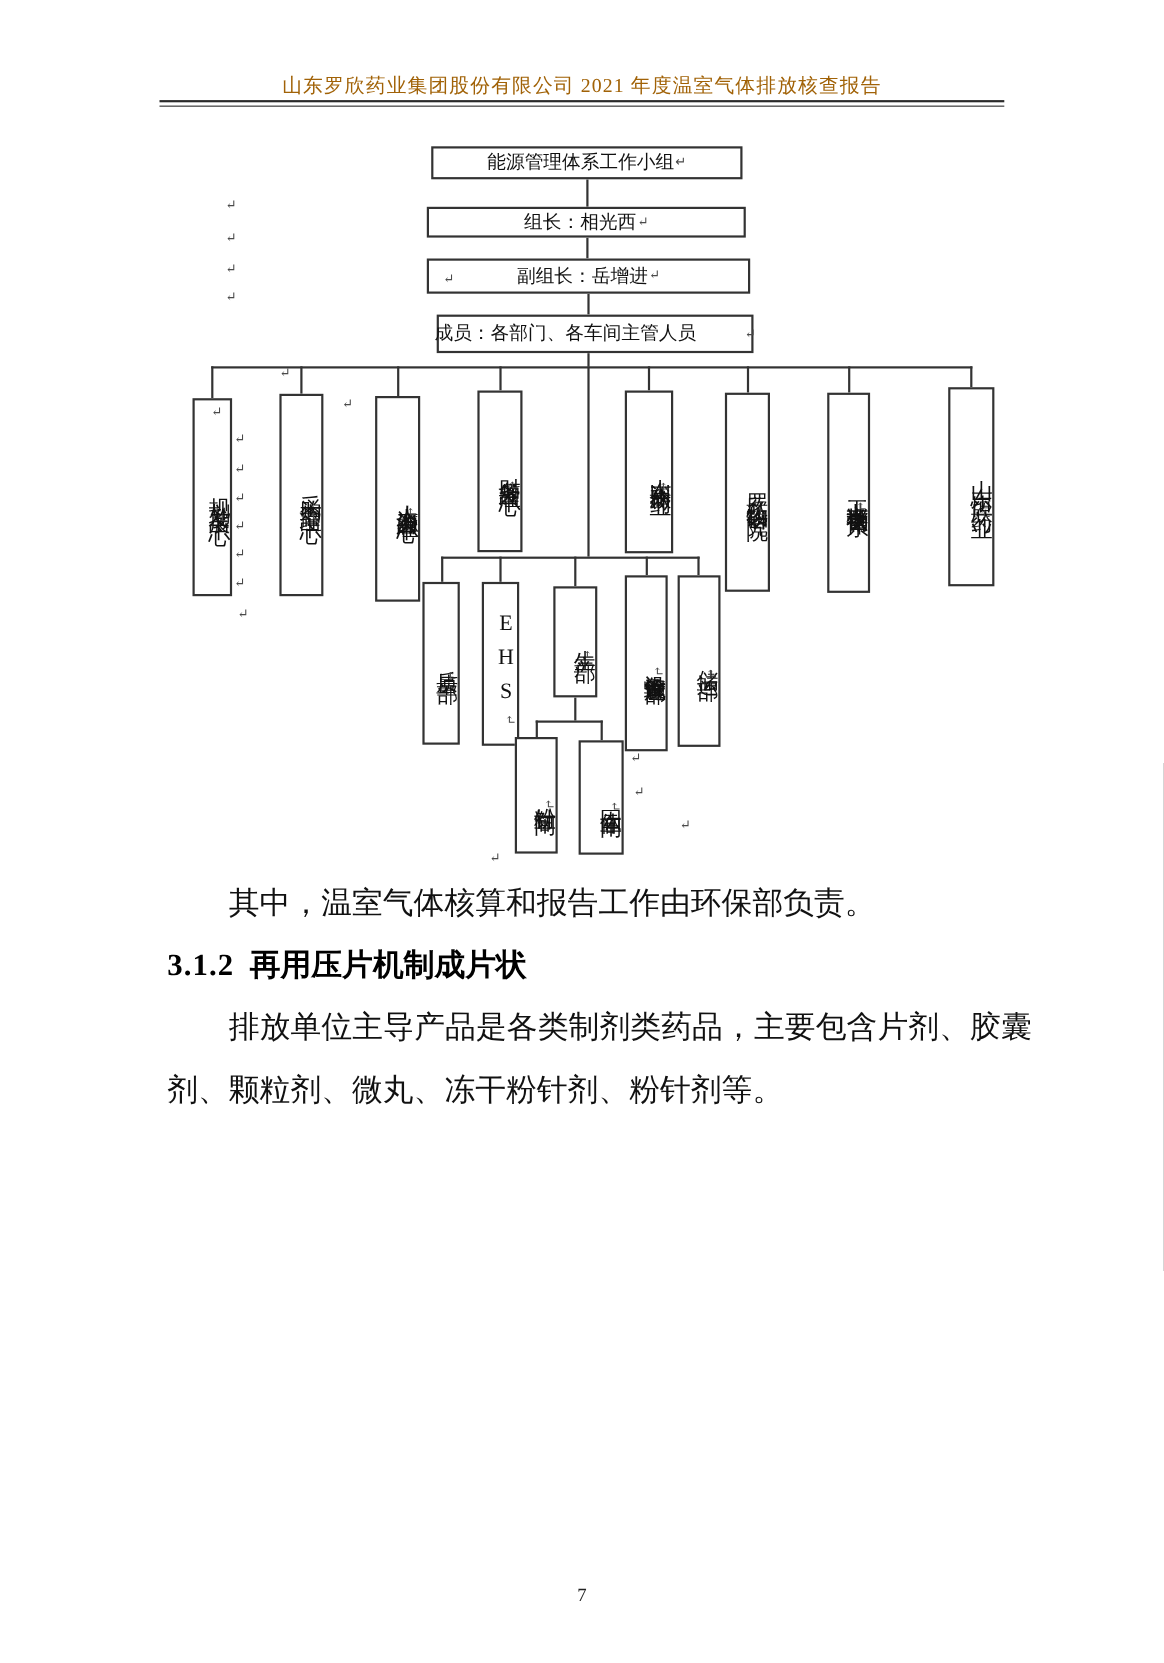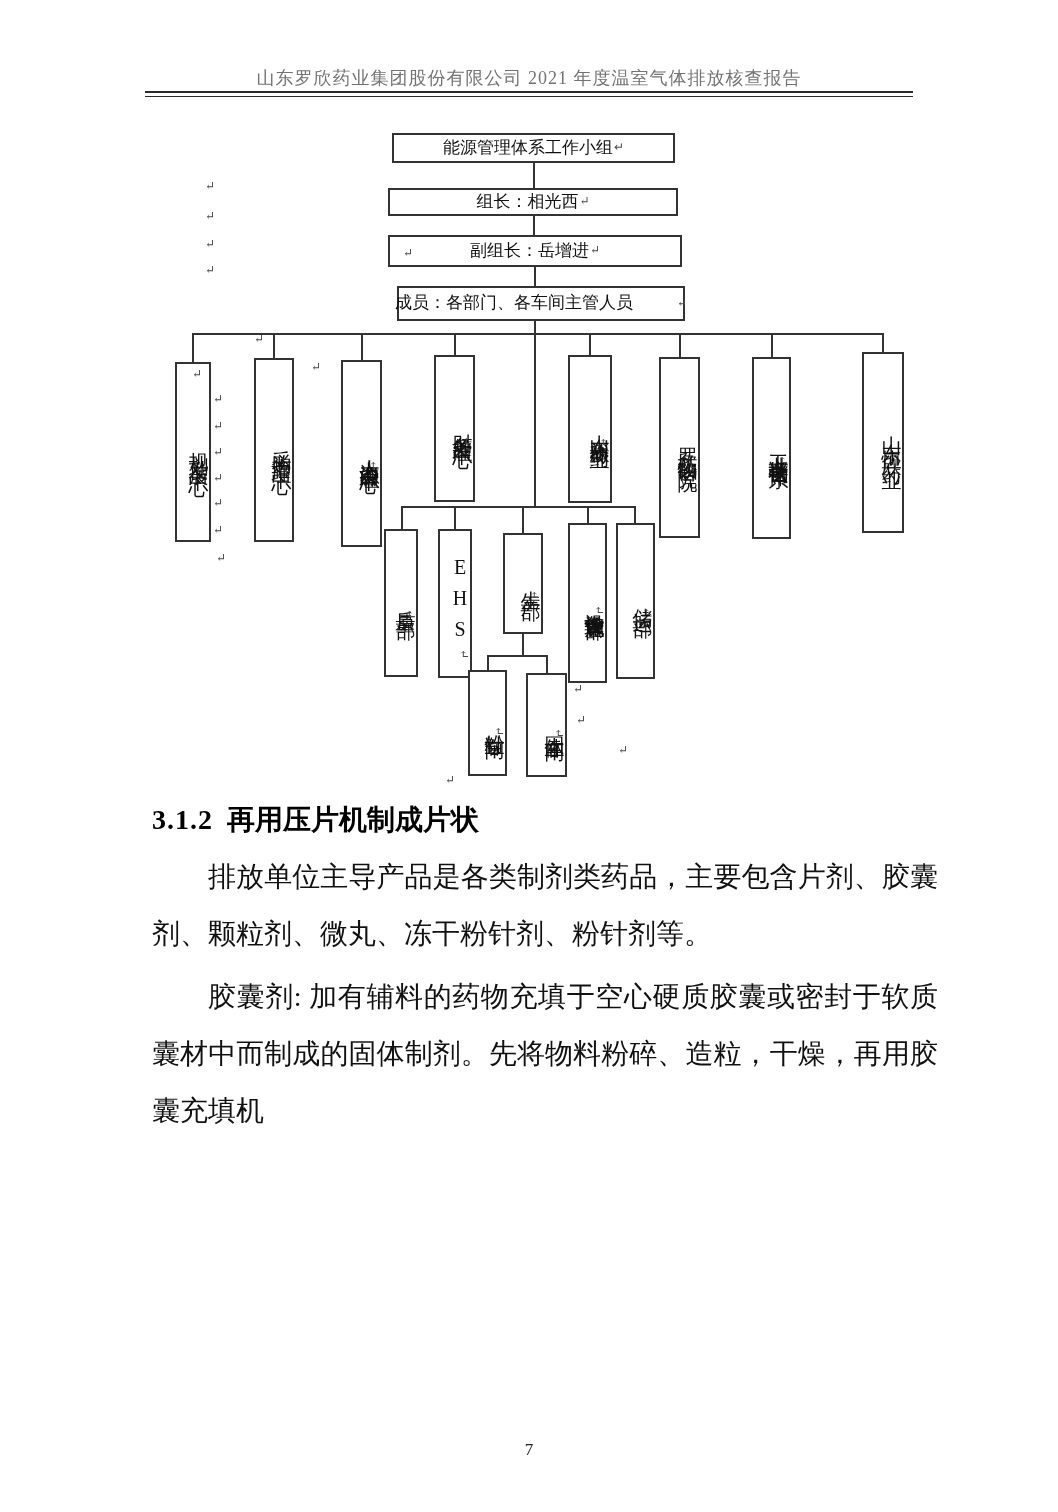--- a/index.html
+++ b/index.html
@@ -4,21 +4,21 @@
 <style>
   html,body{margin:0;padding:0;background:#888;}
   .page{
     position:relative;width:1058px;height:1512px;background:#ffffff;
     font-family:"Liberation Serif","DejaVu Serif",serif;color:#1a1a1a;
     overflow:hidden;margin:0 auto;
   }
   
   .hdr-title{
     position:absolute;top:66px;left:145px;width:768px;text-align:center;
-    font-size:18px;letter-spacing:1px;color:#737373;font-weight:500;white-space:nowrap;
+    font-size:18px;letter-spacing:1px;color:#a16207;font-weight:500;white-space:nowrap;
   }
   .hdr-rule{
     position:absolute;top:91px;left:145px;width:768px;height:3px;
     border-top:2px solid #2a2a2a;border-bottom:1px solid #2a2a2a;
   }
   
   .chart{position:absolute;left:0;top:0;width:1058px;height:800px;}
   .ln{position:absolute;background:#333;}
   .box{
     position:absolute;border:2px solid #333;background:#fff;box-sizing:border-box;
@@ -189,21 +189,21 @@
     <span class="scatter pmark" style="left:213px;top:497px;">↵</span>
     <span class="scatter pmark" style="left:213px;top:524px;">↵</span>
     <span class="scatter pmark" style="left:216px;top:552px;">↵</span>
     <span class="scatter pmark" style="left:573px;top:683px;">↵</span>
     <span class="scatter pmark" style="left:576px;top:714px;">↵</span>
     <span class="scatter pmark" style="left:618px;top:744px;">↵</span>
     <span class="scatter pmark" style="left:445px;top:774px;">↵</span>
   </div>
 
   <div class="flow">
+    <p class="note">其中，温室气体核算和报告工作由环保部负责。</p>
     <h3 class="sec-heading">
       <span class="sec-num">3.1.2</span><span>再用压片机制成片状</span>
     </h3>
     <p class="para">排放单位主导产品是各类制剂类药品，主要包含片剂、胶囊剂、颗粒剂、微丸、冻干粉针剂、粉针剂等。</p>
-    <p class="para">胶囊剂: 加有辅料的药物充填于空心硬质胶囊或密封于软质囊材中而制成的固体制剂。先将物料粉碎、造粒，干燥，再用胶囊充填机</p>
   </div>
 
   <div class="pageno">7</div>
 </div>
 
 </body></html>

